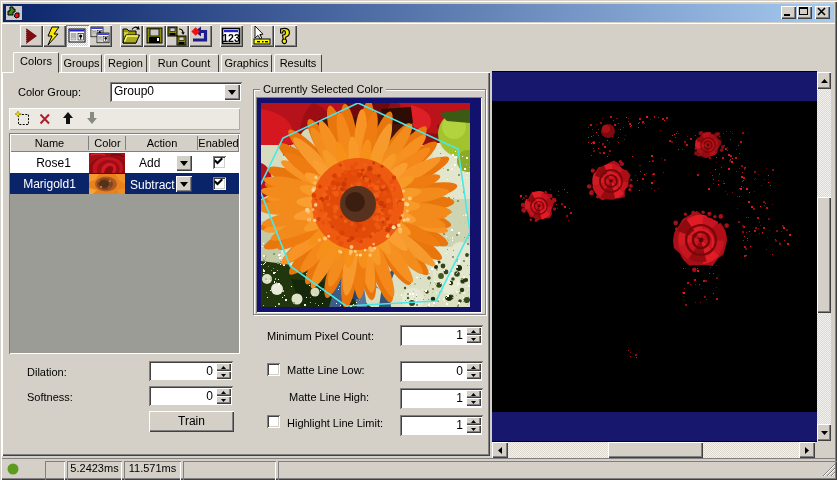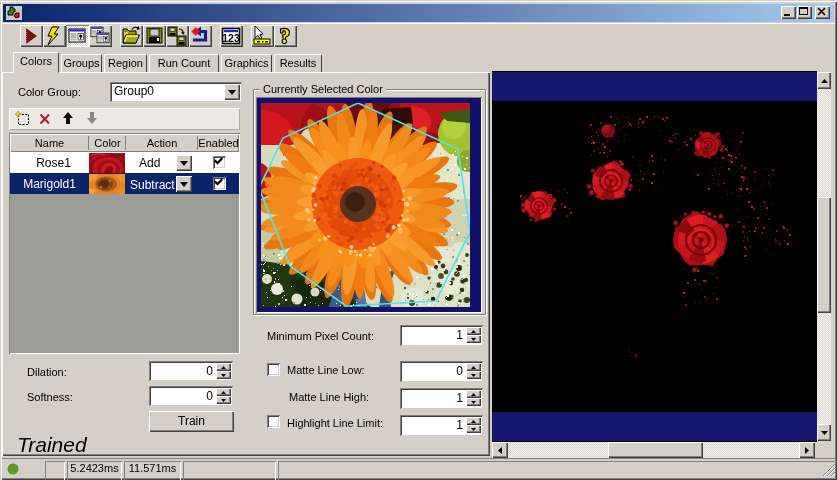--- a/index.html
+++ b/index.html
@@ -269,21 +269,20 @@
           </svg>
         </div>
 <div class="spinbtn" style="height:8px">
           <svg width="5" height="3">
             <polygon points="0,0 5,0 2.5,3" fill="#000"></polygon>
           </svg>
         </div>
 </div>
     </div>
 <div class="abs raised2" style="left:149px;top:411px;width:85px;height:21px;background:#d4d0c8;text-align:center;line-height:21px;font-size:12px;">Train</div>
-<div class="abs" style="left:17px;top:433px;font-size:21px;font-style:italic;">Trained</div>
 
 <div class="abs" style="left:253px;top:89px;width:233px;height:226px;border:1px solid #808080;box-shadow:inset 1px 1px 0 #fff, 1px 1px 0 #fff;"></div>
 <div class="abs" style="left:260px;top:83px;background:#d4d0c8;padding:0 3px;">Currently Selected Color</div>
 <div class="abs sunken1" style="left:256px;top:97px;width:226px;height:216px;background:#12126e;"></div>
 <div class="abs" style="left:261px;top:103px;width:209px;height:204px;"><svg width="209" height="204" viewBox="0 0 209 204">
 <rect width="209" height="204" fill="#dce0c6"></rect>
 
 <rect x="0" y="0" width="209" height="42" fill="#8e1016"></rect>
 <path d="M0,0 L120,0 L110,16 L60,34 L24,52 L0,60 Z" fill="#b5121c"></path>
 <path d="M0,6 C24,10 36,22 31,40 L0,52 Z" fill="#d5171f"></path>

